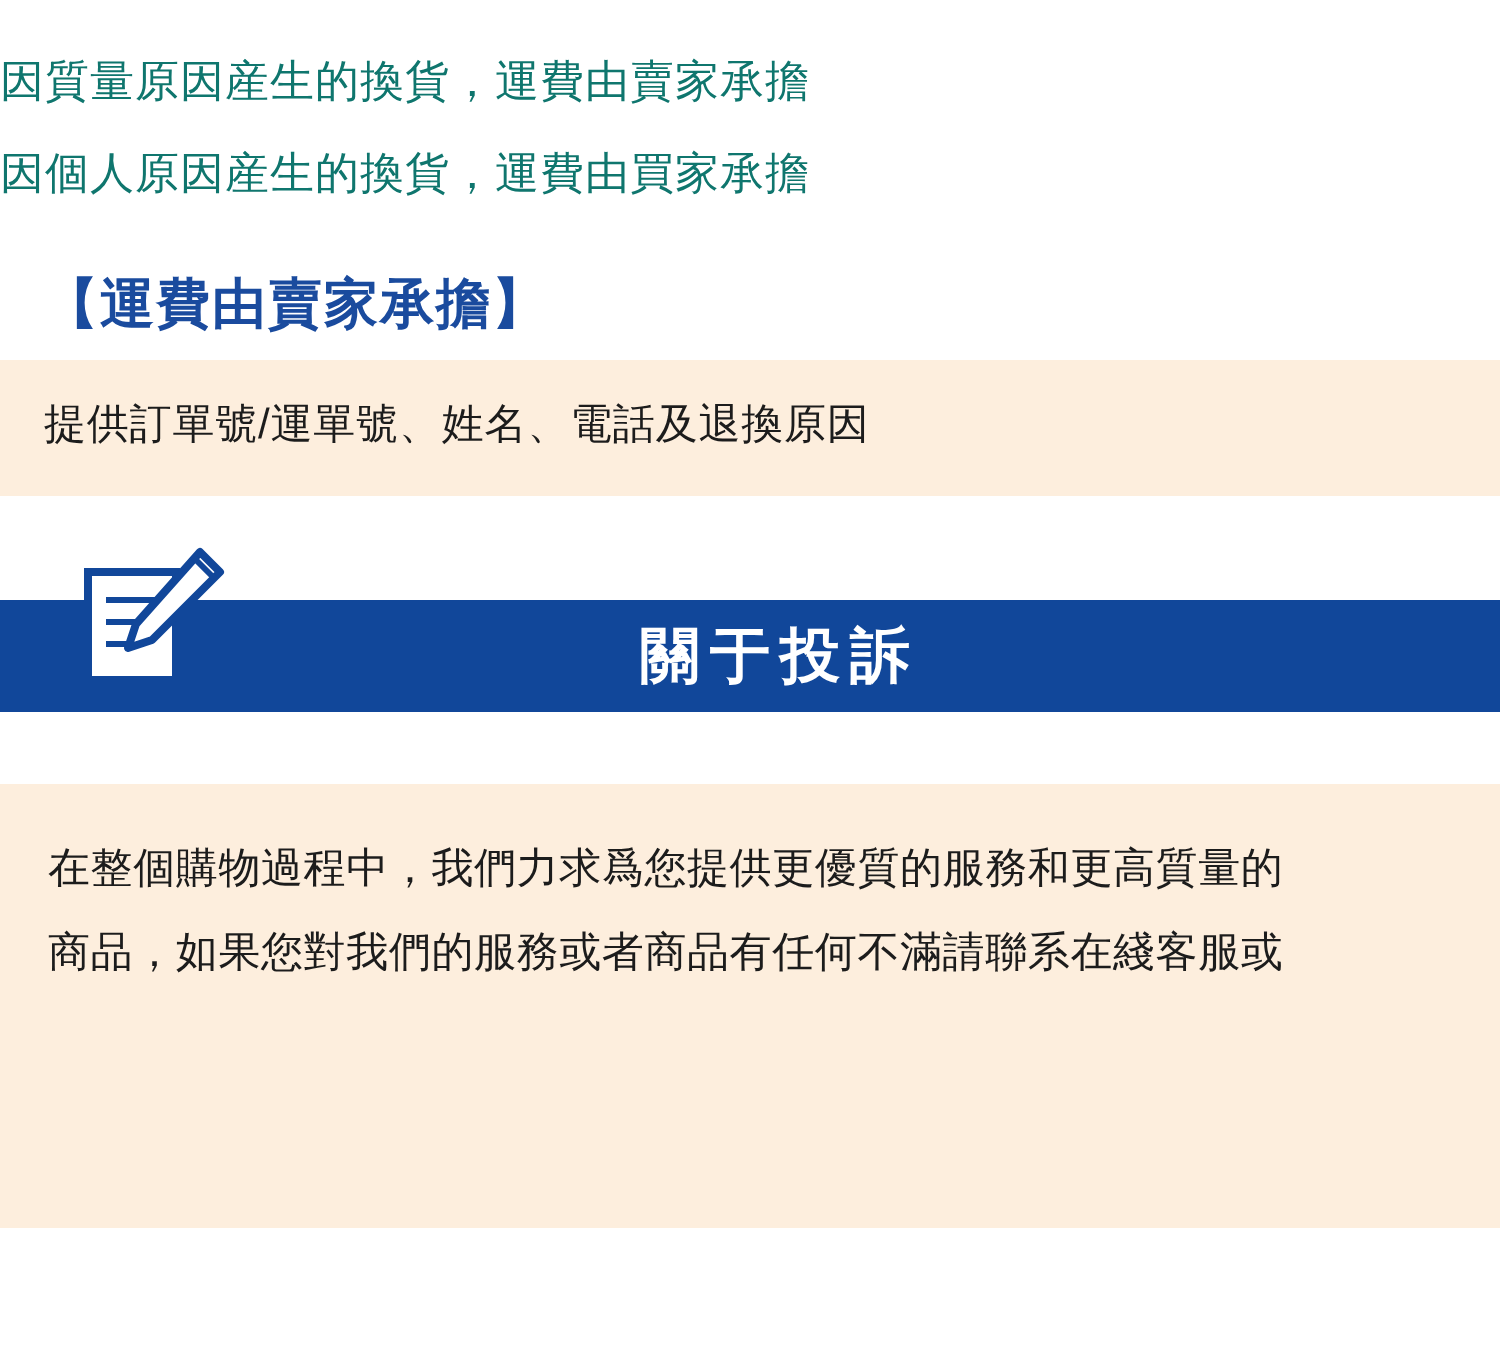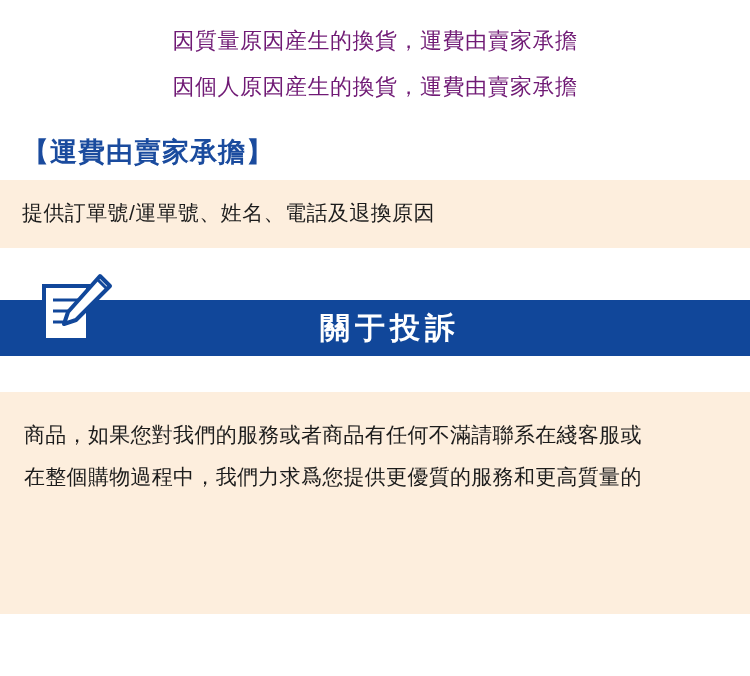--- a/index.html
+++ b/index.html
@@ -20,22 +20,22 @@
     height: 676px;
   }
 
   
   .top-lines {
     padding-top: 18px;
   }
   .top-line {
     font-size: 22px;
     line-height: 46px;
-    color: #701a75;
-    text-align: center;
+    color: #0f766e;
+    text-align: left;
     letter-spacing: 0.5px;
   }
 
   
   .bracket-heading {
     margin: 24px 0 10px 22px;
     font-size: 27px;
     font-weight: bold;
     color: #1a4b9e;
     letter-spacing: 1px;
@@ -109,21 +109,21 @@
     text-underline-offset: 3px;
   }
 </style>
 </head>
 <body>
 
 <div class="page">
 
   <div class="top-lines">
     <div class="top-line">因質量原因産生的換貨，運費由賣家承擔</div>
-    <div class="top-line">因個人原因産生的換貨，運費由賣家承擔</div>
+    <div class="top-line">因個人原因産生的換貨，運費由買家承擔</div>
   </div>
 
   <div class="bracket-heading">【運費由賣家承擔】</div>
 
   <div class="note-block">
     <div class="note-line">提供訂單號/運單號、姓名、電話及退換原因</div>
   </div>
 
   <div class="banner-wrap">
     <div class="banner-bar">
@@ -135,17 +135,17 @@
         <line x1="15" y1="28" x2="41" y2="28" stroke="#11479a" stroke-width="3"></line>
         <line x1="15" y1="39" x2="41" y2="39" stroke="#11479a" stroke-width="3"></line>
         <line x1="15" y1="50" x2="33" y2="50" stroke="#11479a" stroke-width="3"></line>
         <path d="M62 4 L72 14 L38 48 L26 52 L30 40 Z" fill="#ffffff" stroke="#11479a" stroke-width="4" stroke-linejoin="round"></path>
         <path d="M59 7 L69 17" stroke="#11479a" stroke-width="3"></path>
       </svg>
     </span>
   </div>
 
   <div class="body-block">
+    <div class="body-line">在整個購物過程中，我們力求爲您提供更優質的服務和更高質量的</div>
     <div class="body-line">商品，如果您對我們的服務或者商品有任何不滿請聯系在綫客服或</div>
-    <div class="body-line">在整個購物過程中，我們力求爲您提供更優質的服務和更高質量的</div>
   </div>
 
 </div>
 
 </body></html>

